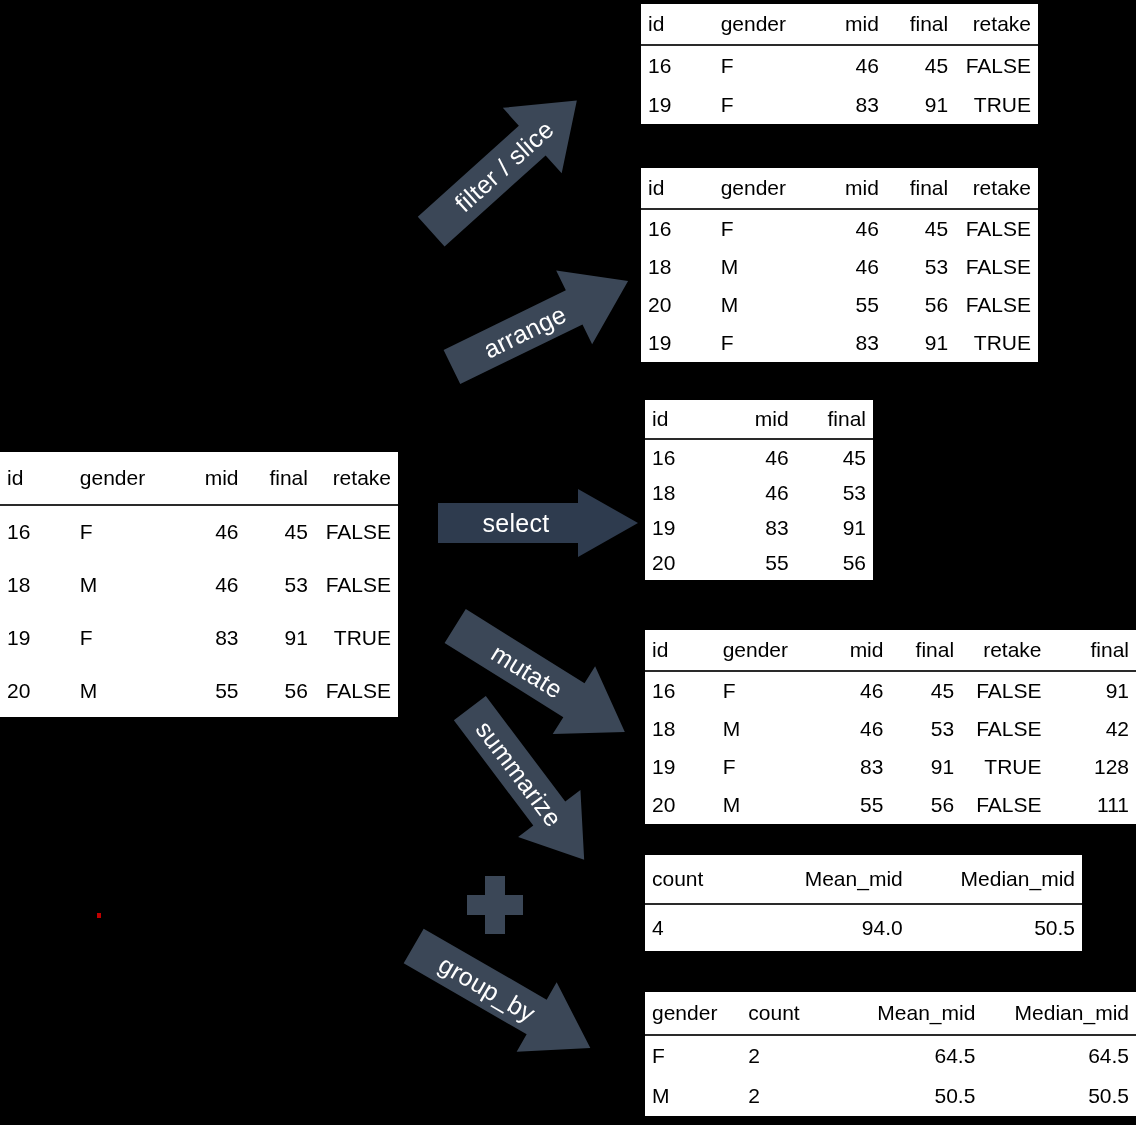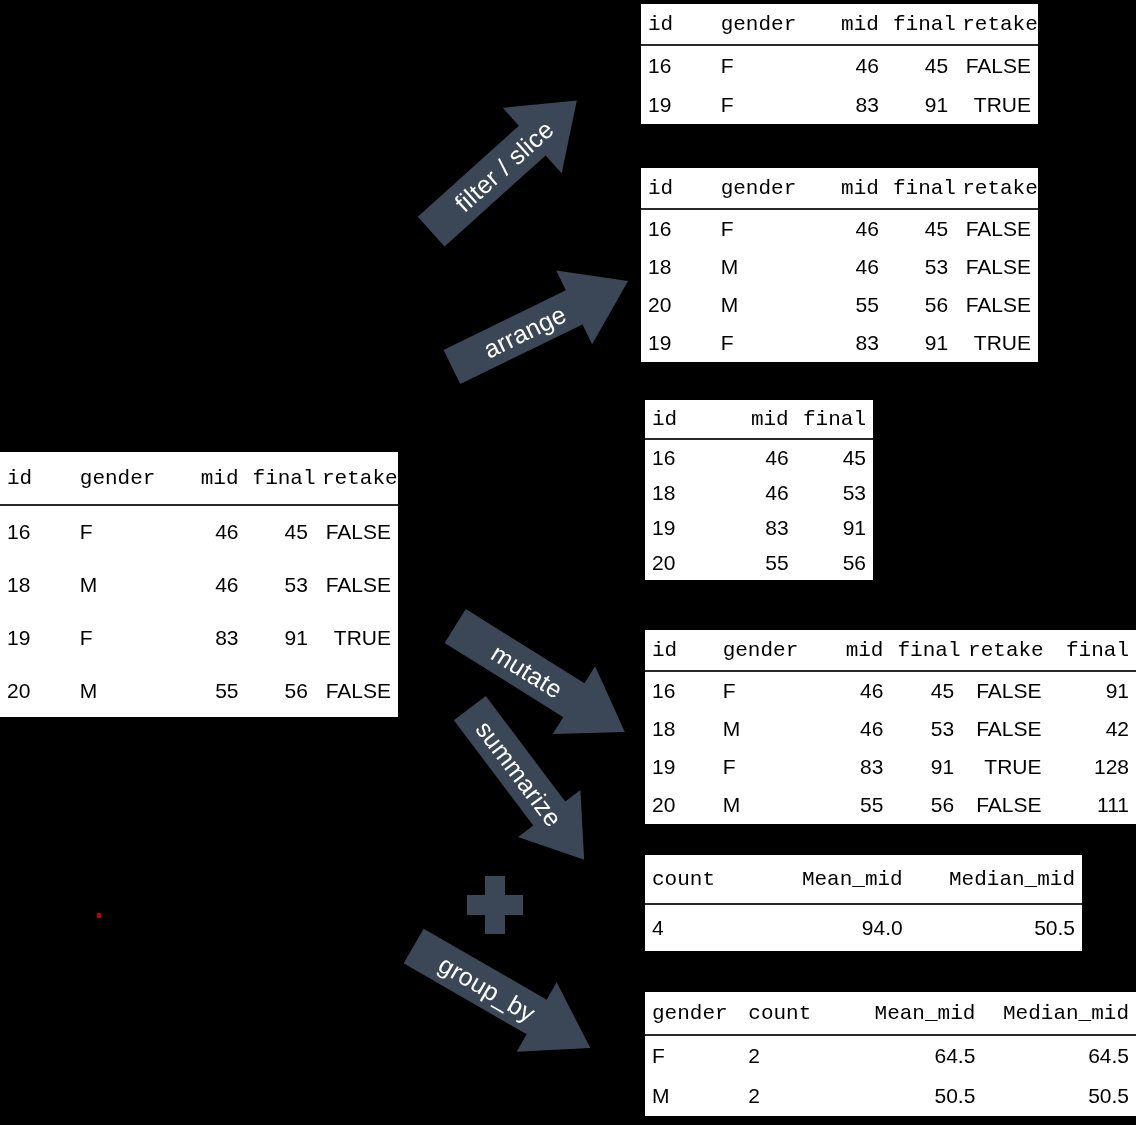--- a/index.html
+++ b/index.html
@@ -39,21 +39,20 @@
   .tbl td, .tbl th {
     font-weight: normal;
     padding: 0 7px;
     white-space: nowrap;
     overflow: hidden;
     background: #ffffff;
     color: #000000;
   }
   .tbl thead th {
     border-bottom: 2.2px solid #2a2a2a;
-    font-family: Liberation Mono, monospace;
   }
   .red { color: #c00000; }
   .al { text-align: left; }
   .ar { text-align: right; }
 
   
   #source-table { left: 0px; top: 452px; width: 398px; height: 265px; font-size: 21px; }
   #source-table th, #source-table td { height: 52px; }
 
   
@@ -396,20 +395,26 @@
     <span class="lbl">filter / slice</span>
   </div>
 
   <div class="arrow" id="arrow-arrange">
     <svg width="196" height="82" viewBox="0 0 196 82">
       <polygon points="0,22 136,22 136,0 196,41 136,82 136,60 0,60" fill="#3b4757"></polygon>
     </svg>
     <span class="lbl">arrange</span>
   </div>
 
+  <div class="arrow" id="arrow-select">
+    <svg width="200" height="68" viewBox="0 0 200 68">
+      <polygon points="0,14 140,14 140,0 200,34 140,68 140,54 0,54" fill="#2e3b4e"></polygon>
+    </svg>
+    <span class="lbl">select</span>
+  </div>
 
   <div class="arrow" id="arrow-mutate">
     <svg width="200" height="80" viewBox="0 0 200 80">
       <polygon points="0,20 140,20 140,0 200,40 140,80 140,60 0,60" fill="#3b4757"></polygon>
     </svg>
     <span class="lbl">mutate</span>
   </div>
 
   <div class="arrow" id="arrow-summarize">
     <svg width="190" height="78" viewBox="0 0 190 78">

